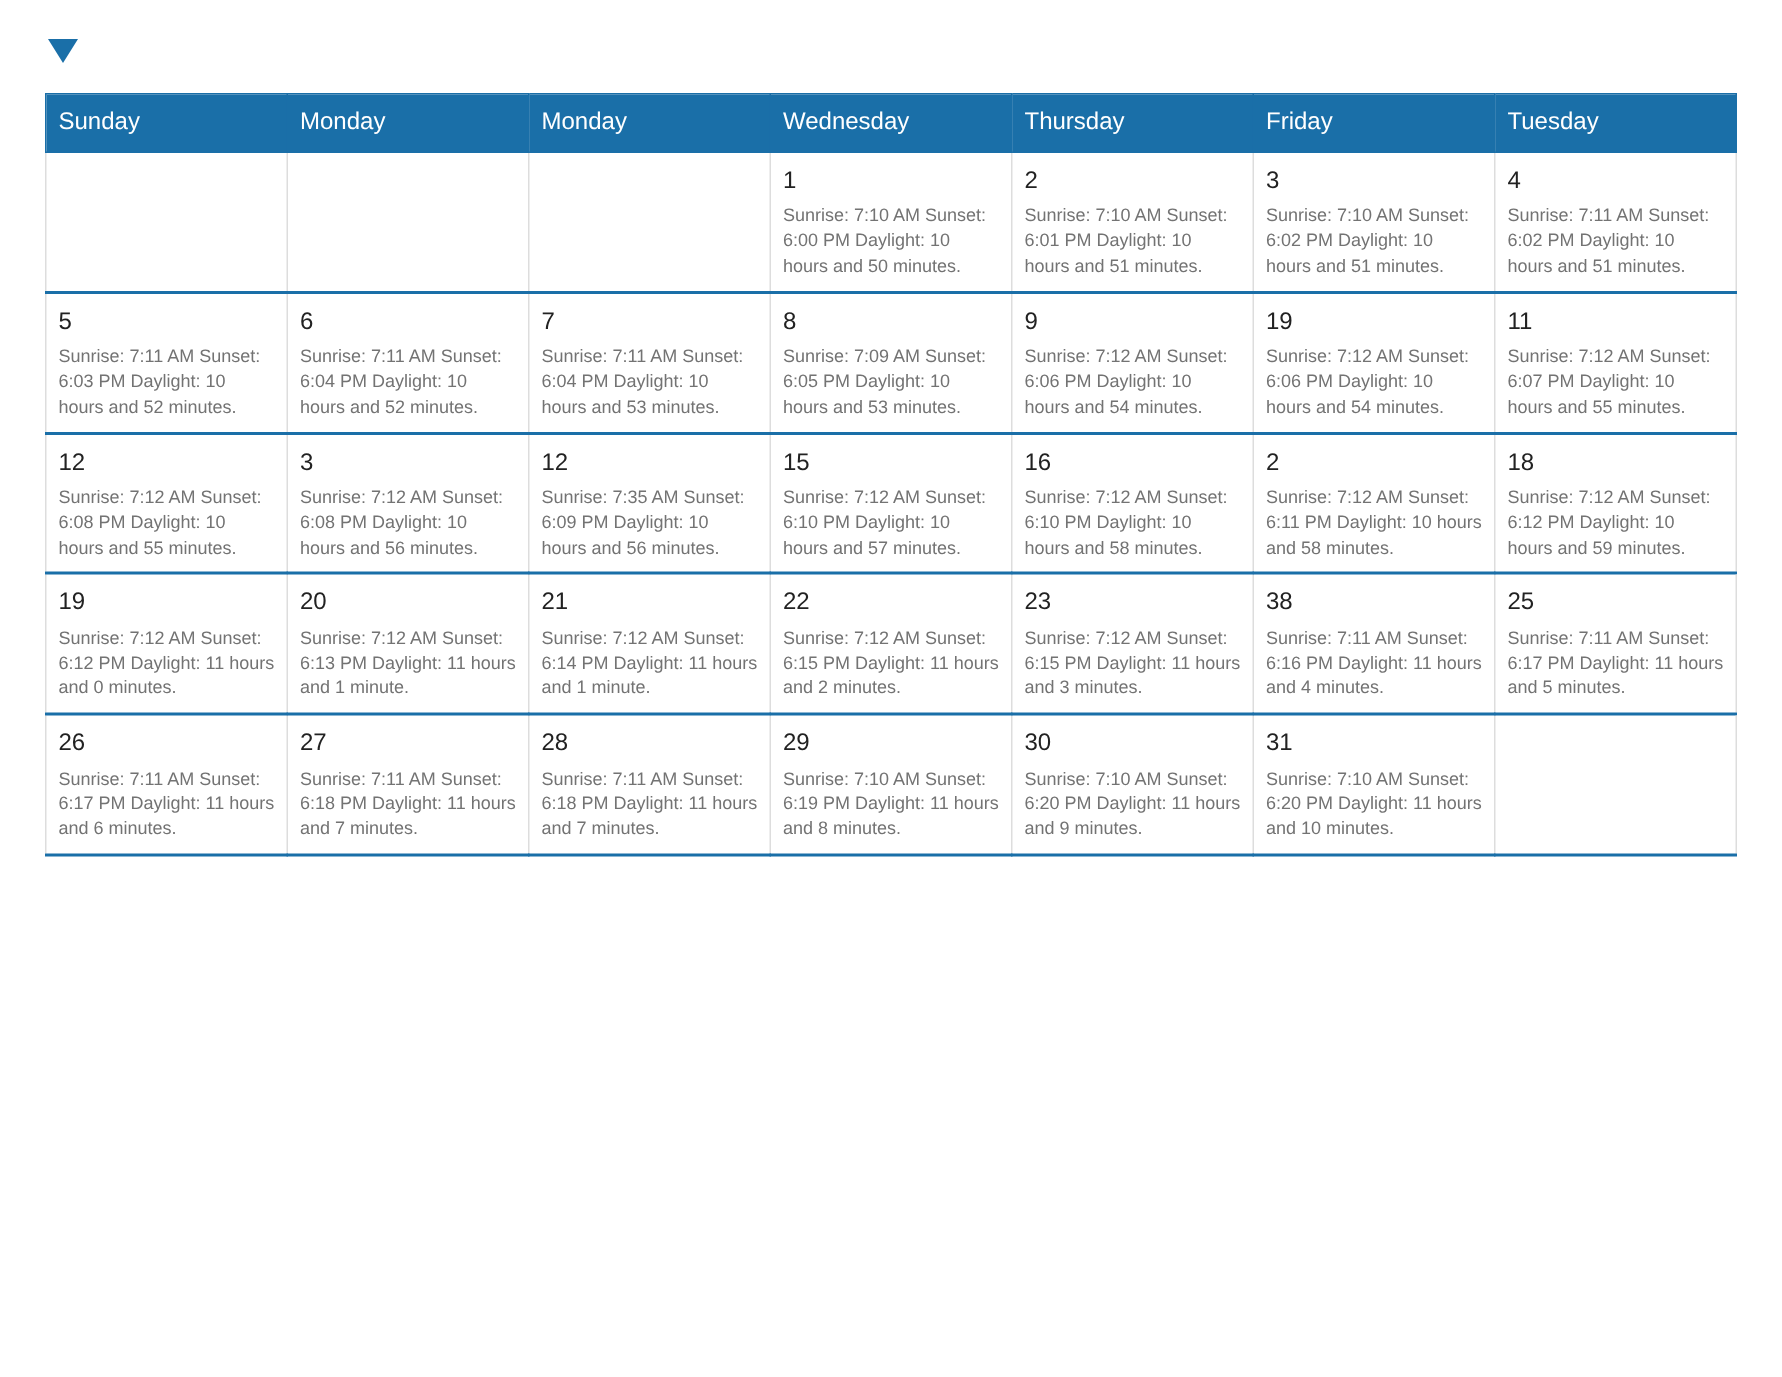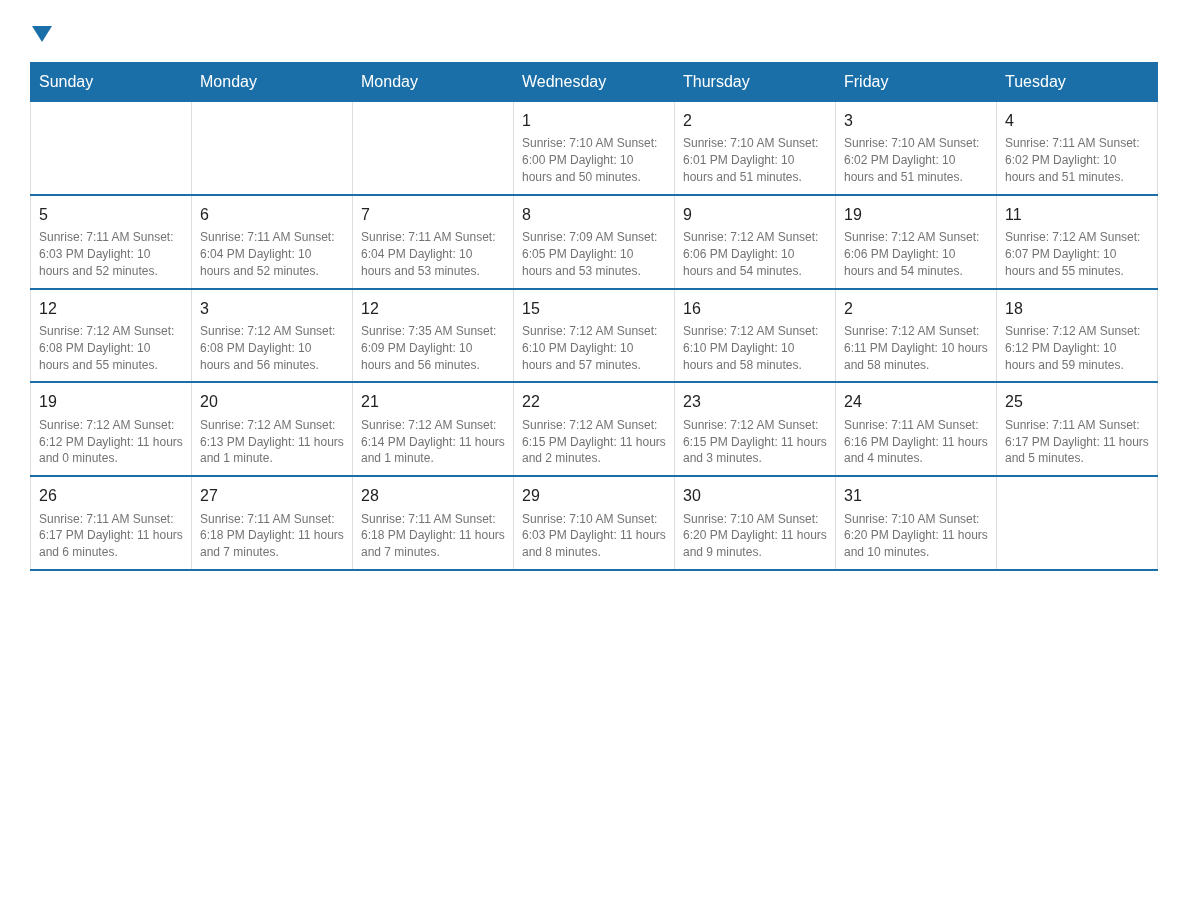--- a/index.html
+++ b/index.html
@@ -299,21 +299,21 @@
 and 2 minutes.</div>
         </td>
         <td>
           <span class="day-num">23</span>
           <div class="day-info">Sunrise: 7:12 AM
 Sunset: 6:15 PM
 Daylight: 11 hours
 and 3 minutes.</div>
         </td>
         <td>
-          <span class="day-num">24</span>
+          <span class="day-num">38</span>
           <div class="day-info">Sunrise: 7:11 AM
 Sunset: 6:16 PM
 Daylight: 11 hours
 and 4 minutes.</div>
         </td>
         <td>
           <span class="day-num">25</span>
           <div class="day-info">Sunrise: 7:11 AM
 Sunset: 6:17 PM
 Daylight: 11 hours
@@ -338,21 +338,21 @@
         <td>
           <span class="day-num">28</span>
           <div class="day-info">Sunrise: 7:11 AM
 Sunset: 6:18 PM
 Daylight: 11 hours
 and 7 minutes.</div>
         </td>
         <td>
           <span class="day-num">29</span>
           <div class="day-info">Sunrise: 7:10 AM
-Sunset: 6:03 PM
+Sunset: 6:19 PM
 Daylight: 11 hours
 and 8 minutes.</div>
         </td>
         <td>
           <span class="day-num">30</span>
           <div class="day-info">Sunrise: 7:10 AM
 Sunset: 6:20 PM
 Daylight: 11 hours
 and 9 minutes.</div>
         </td>

